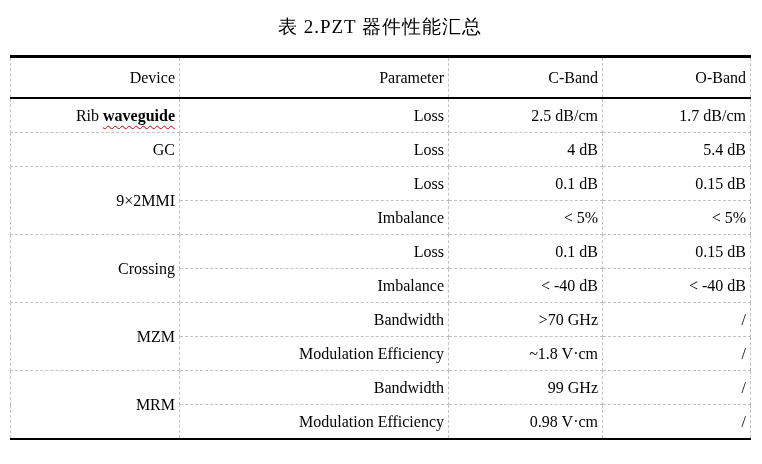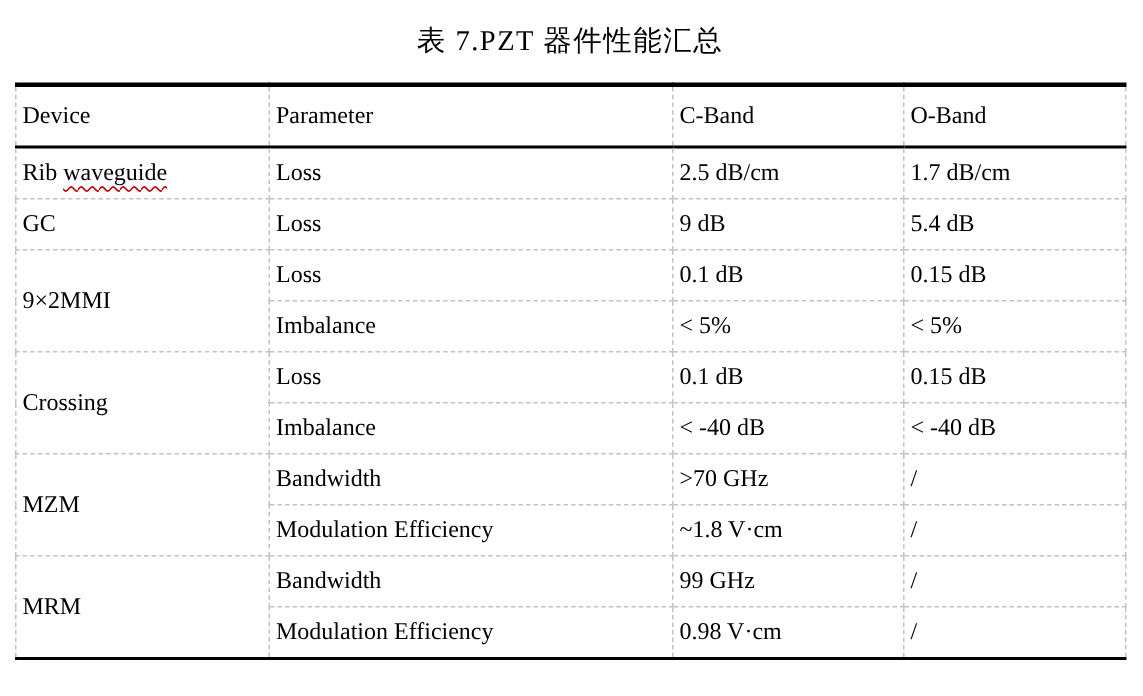--- a/index.html
+++ b/index.html
@@ -34,49 +34,50 @@
     table-layout: fixed;
     border-top: 3px solid #000000;
     border-bottom: 2.5px solid #000000;
   }
   col.c-device    { width: 169px; }
   col.c-parameter { width: 269px; }
   col.c-cband     { width: 154px; }
   col.c-oband     { width: 148px; }
   th, td {
     border: 1px dashed #c2c2c2;
-    text-align: left;
+    text-align: right;
     vertical-align: middle;
     padding: 0 4px;
     font-size: 16px;
     font-weight: normal;
     overflow: hidden;
     white-space: nowrap;
   }
   thead th {
     height: 39px;
     border-bottom: 2px solid #000000;
   }
   tbody td {
     height: 33px;
   }
   .squiggle {
     text-decoration-line: underline;
     text-decoration-style: wavy;
     text-decoration-color: #c00000;
     text-decoration-thickness: 1px;
     text-underline-offset: 4px;
+    font-weight: bold;
   }
 </style>
 </head>
 <body>
 
 <div class="page">
 
-  <div class="caption">表 7.PZT 器件性能汇总</div>
+  <div class="caption">表 2.PZT 器件性能汇总</div>
 
   <table class="perf">
     <colgroup>
       <col class="c-device">
       <col class="c-parameter">
       <col class="c-cband">
       <col class="c-oband">
     </colgroup>
     <thead>
       <tr>
@@ -89,21 +90,21 @@
     <tbody>
       <tr>
         <td><span>Rib</span> <span class="squiggle">waveguide</span></td>
         <td>Loss</td>
         <td>2.5 dB/cm</td>
         <td>1.7 dB/cm</td>
       </tr>
       <tr>
         <td>GC</td>
         <td>Loss</td>
-        <td>9 dB</td>
+        <td>4 dB</td>
         <td>5.4 dB</td>
       </tr>
       <tr>
         <td rowspan="2">9×2MMI</td>
         <td>Loss</td>
         <td>0.1 dB</td>
         <td>0.15 dB</td>
       </tr>
       <tr>
         <td>Imbalance</td>

